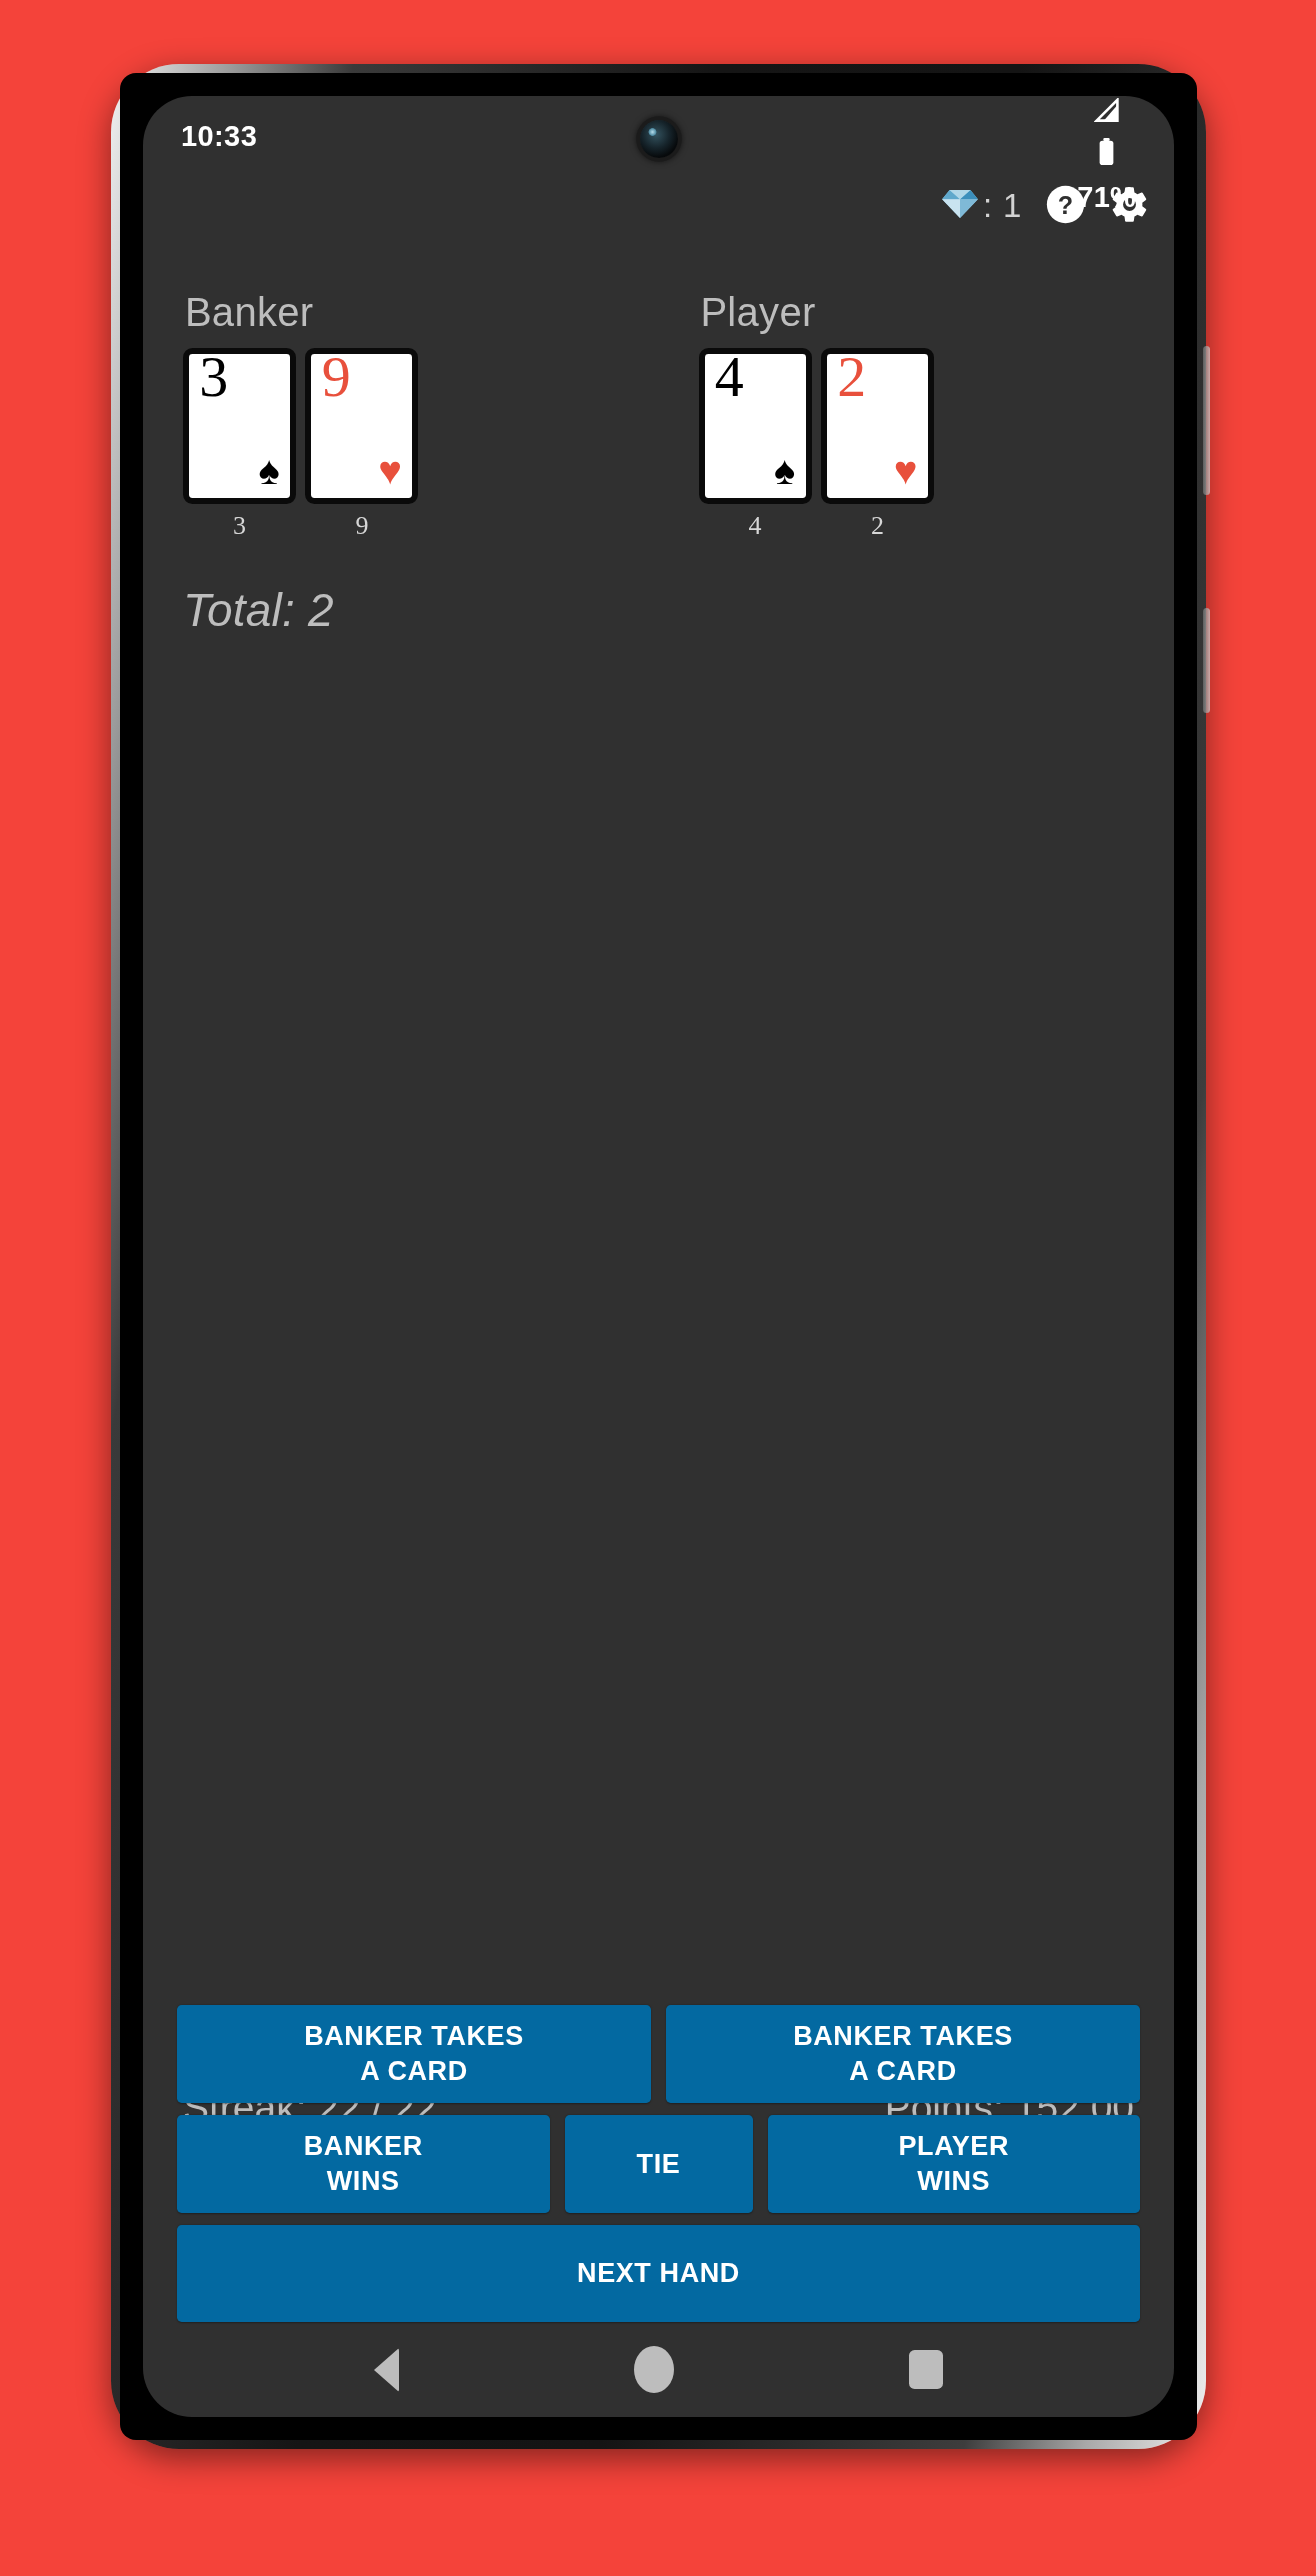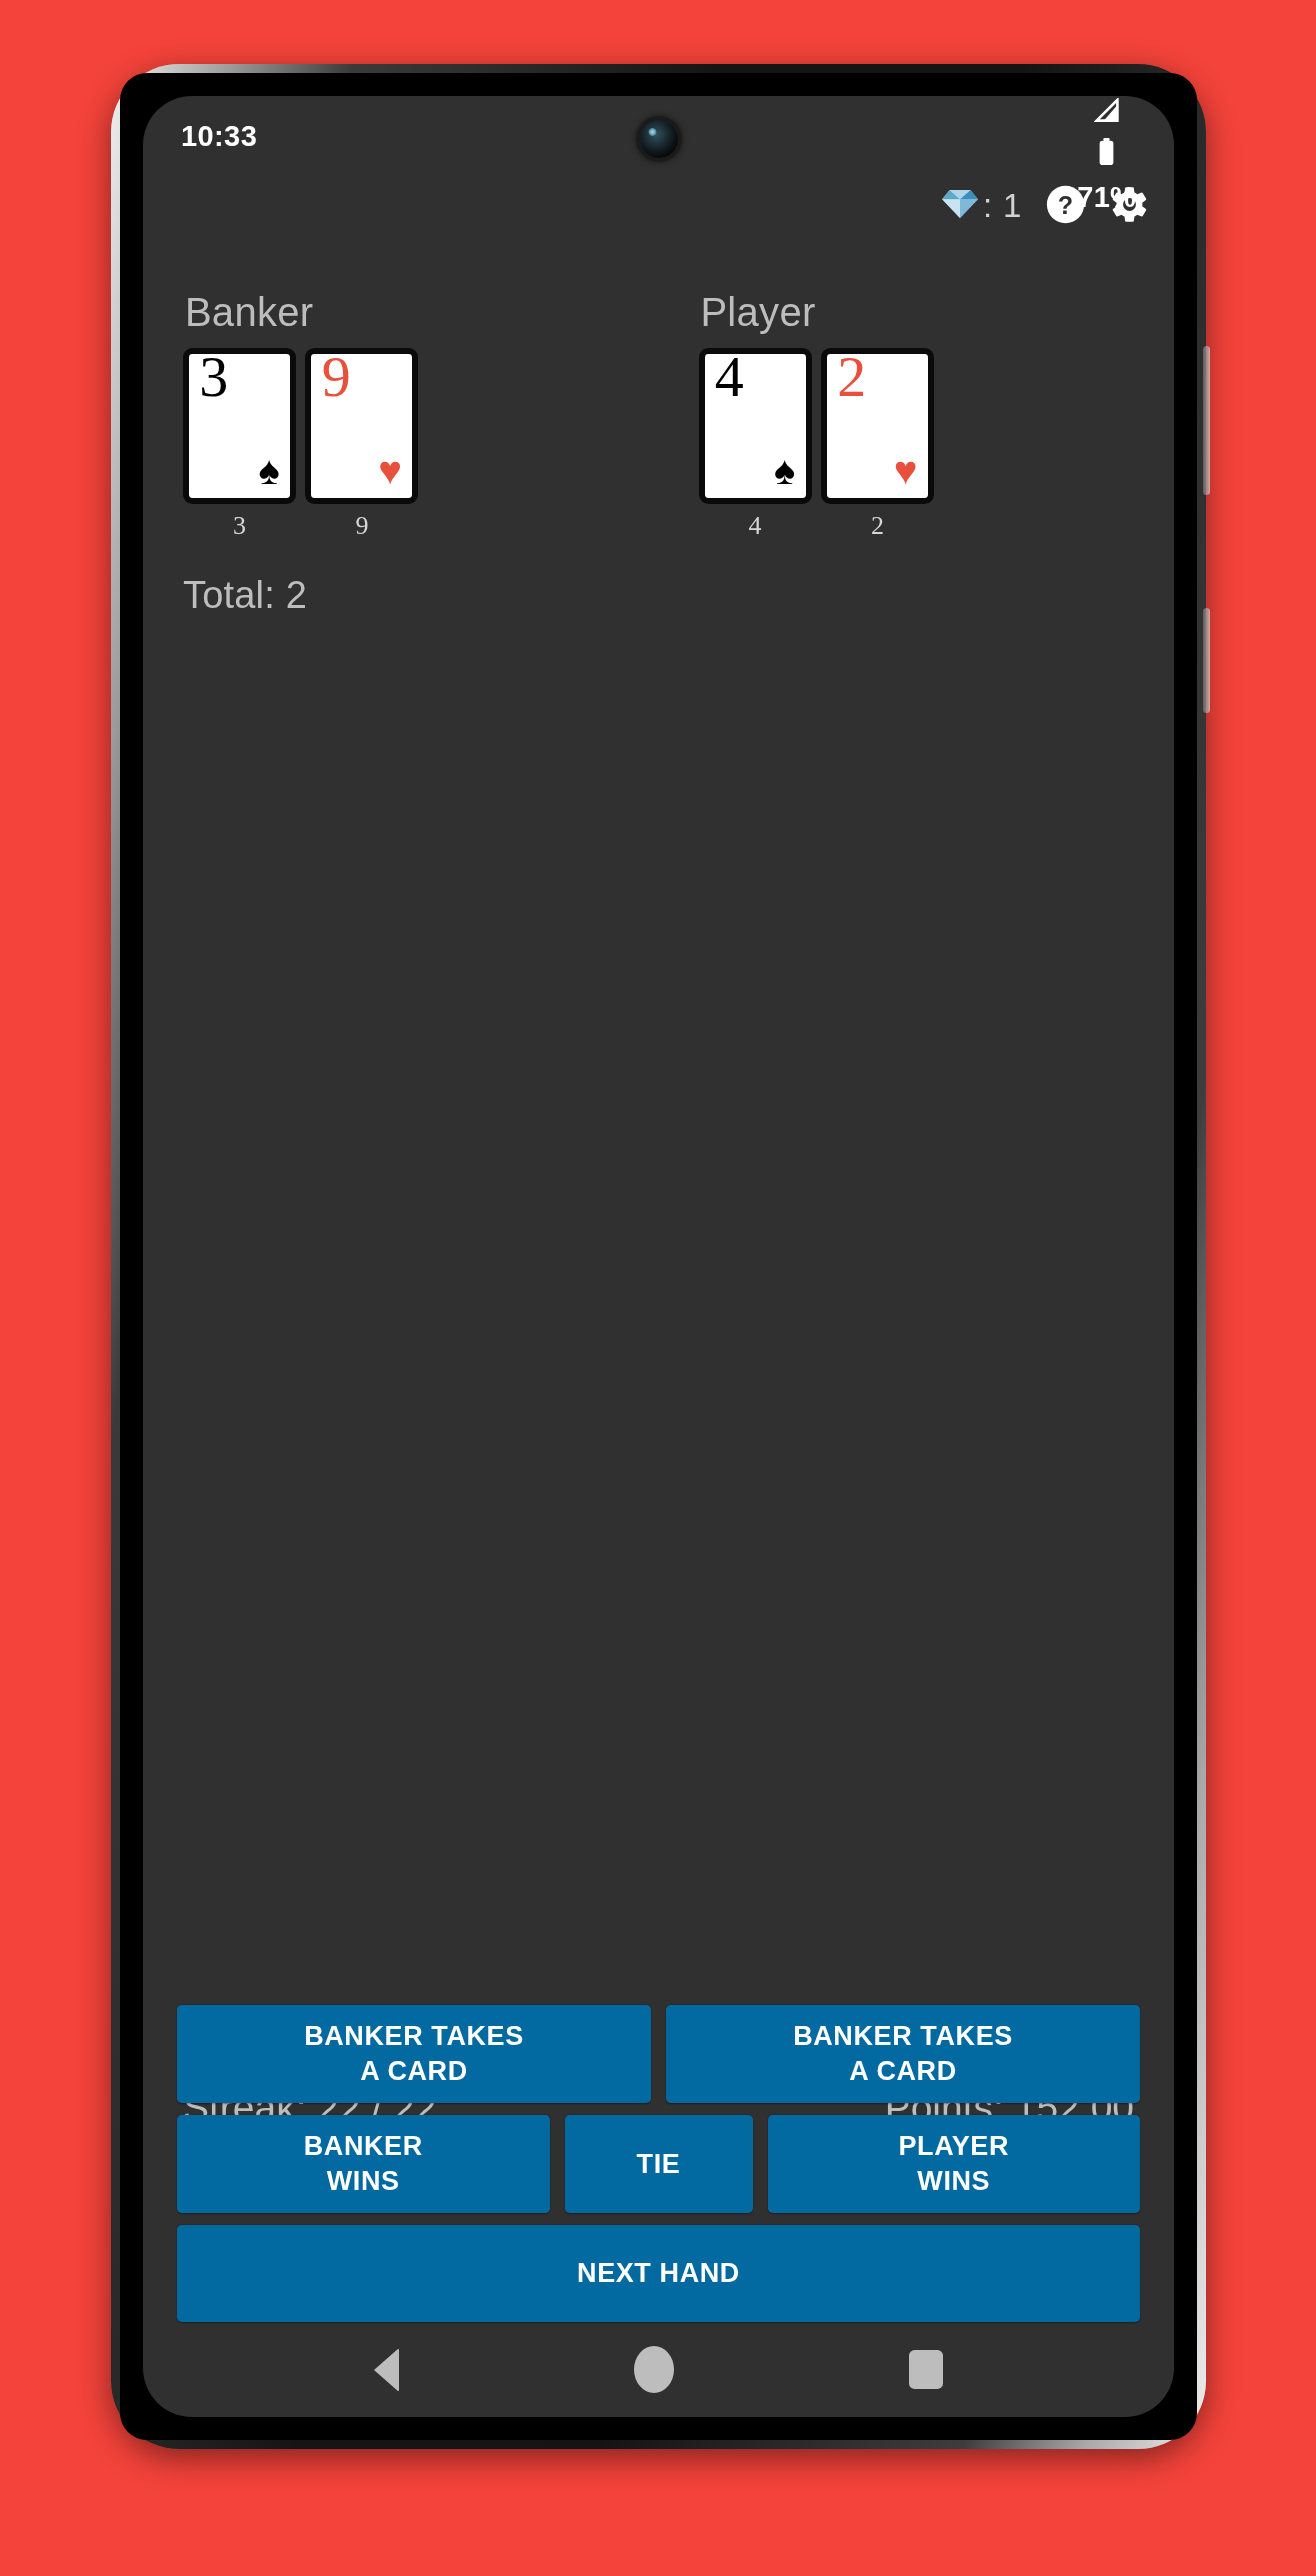--- a/index.html
+++ b/index.html
@@ -16,21 +16,21 @@
     position:absolute;
     left:111px;top:64px;
     width:1095px;height:2385px;
     border-radius:68px;
     background:linear-gradient(100deg,#f2f2f2 0%,#9a9a9a 8%,#3a3a3a 16%,#151515 40%,#141414 60%,#3d3d3d 84%,#a8a8a8 92%,#efefef 100%);
     box-shadow:0 9.4px 32px rgba(0,0,0,.45);
   }
   #phone-inner-bezel{
     position:absolute;
     left:9.4px;top:9.4px;right:9.4px;bottom:9.4px;
-    border-radius:27px;
+    border-radius:16px;
     background:#000;
     padding-left:46px;
   }
   #phone-screen{
     position:absolute;
     left:22.6px;top:22.6px;right:22.6px;bottom:22.6px;
     border-radius:49px;
     background:#303030;
     overflow:hidden;
   }
@@ -113,21 +113,21 @@
     font-size:40px;line-height:1;
   }
   .suit-black,.rank-black{color:#000;}
   .suit-red,.rank-red{color:#E8503C;}
   .card-value-label{
     text-align:center;color:#d6d6d6;
     font-family:"Liberation Serif", serif;
     font-size:26px;margin-top:7.5px;
   }
   .hand-total{
-    color:#bdbdbd;font-size:38px;margin-top:33px;letter-spacing:0.2px;
+    color:#bdbdbd;font-size:46px;margin-top:42px;letter-spacing:0.2px;font-style:italic;
   }
 
   
   #stats-row{
     position:absolute;left:0;right:0;bottom:287px;
     display:flex;justify-content:space-between;
     padding:0 40px;box-sizing:border-box;
     color:#bdbdbd;
     font-family:"Liberation Sans Narrow","Liberation Sans", sans-serif;
     font-size:39px;

